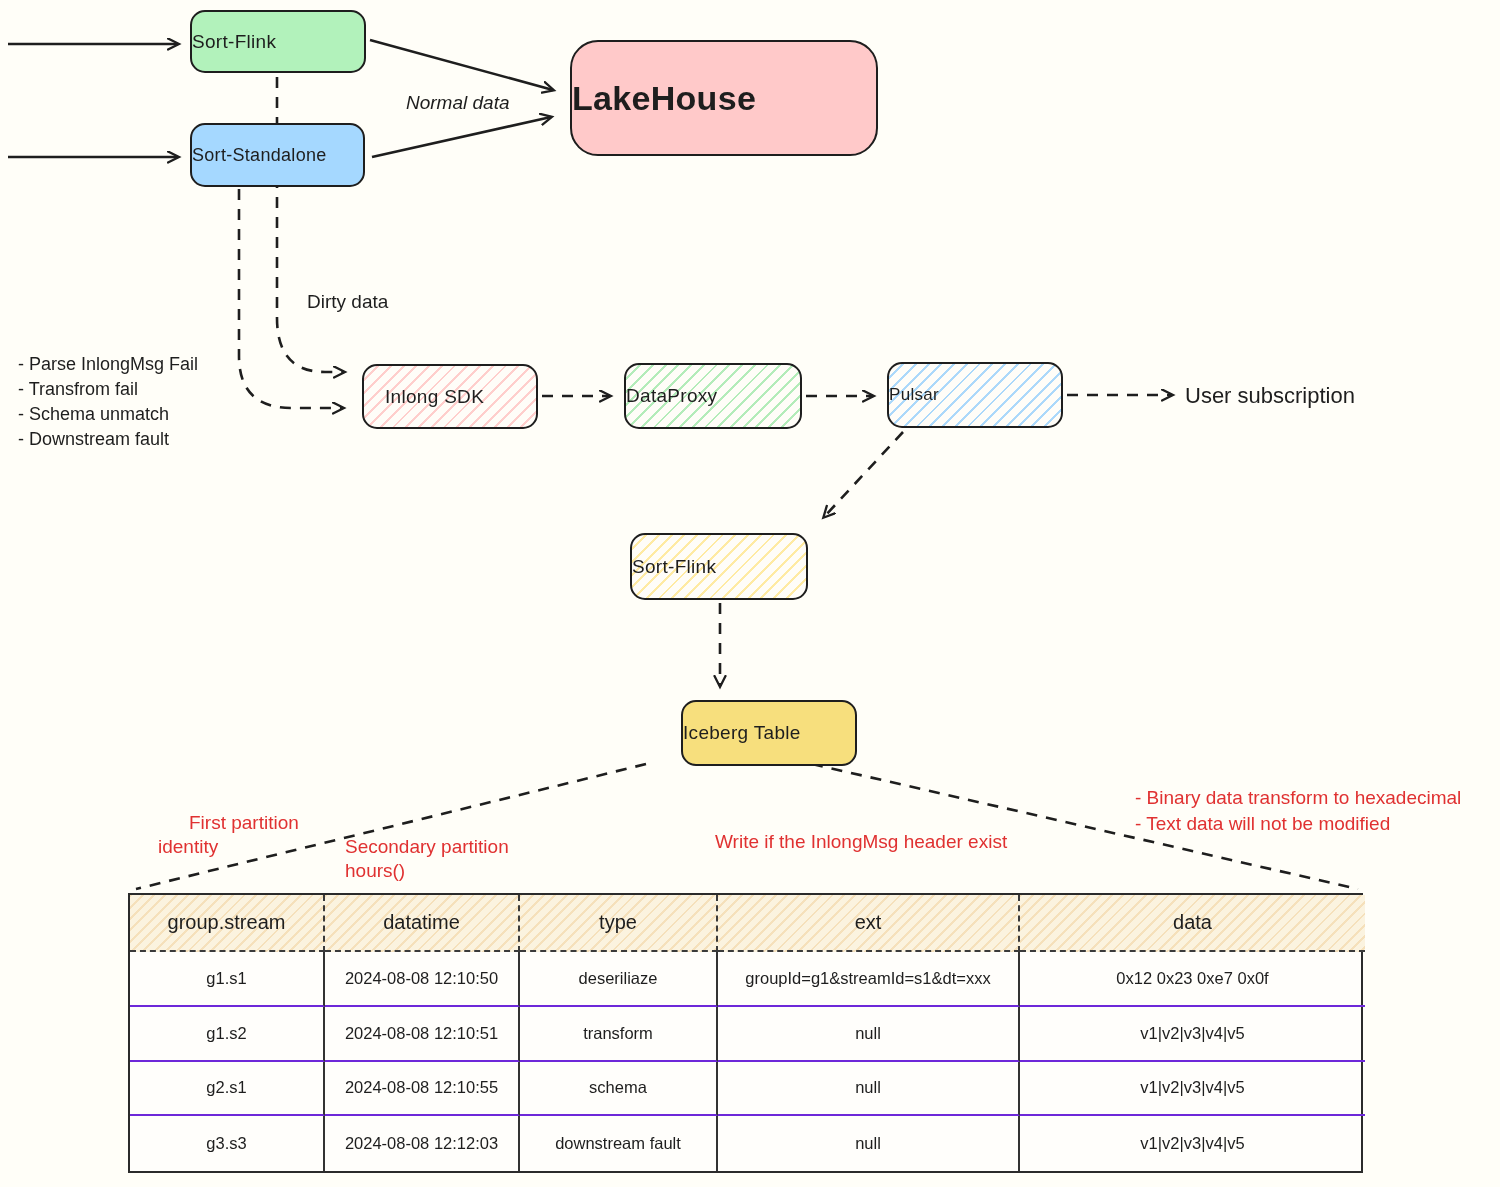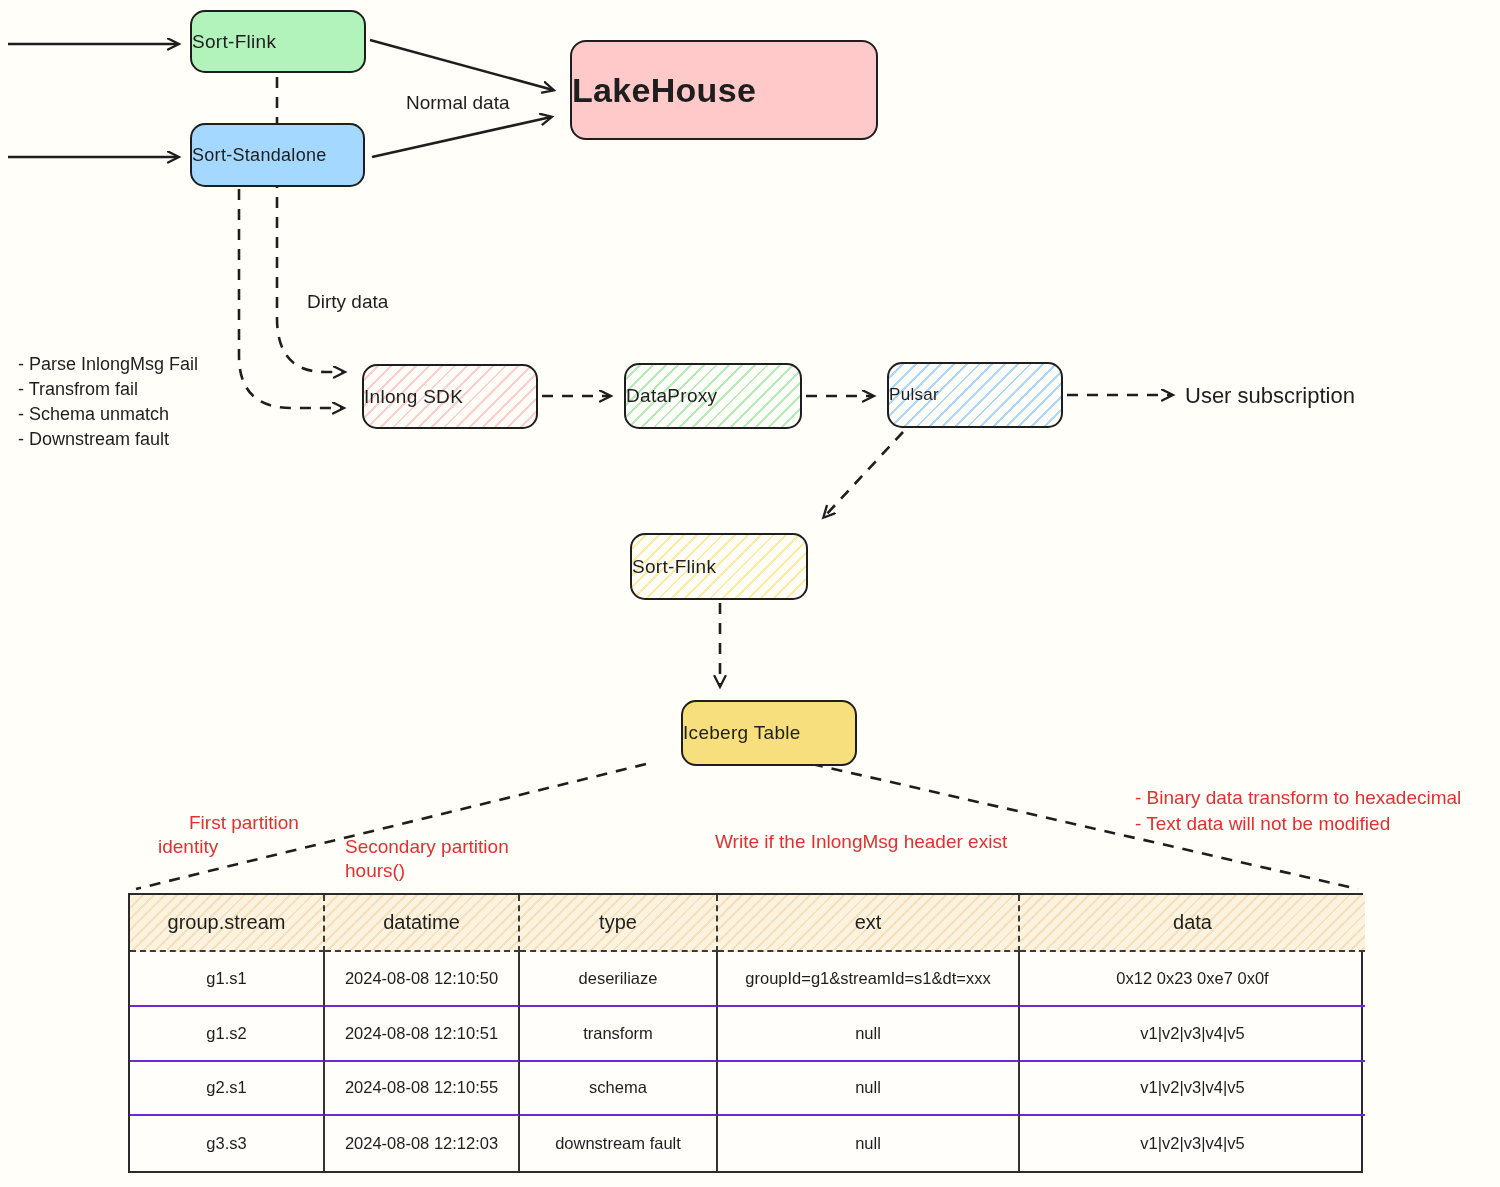--- a/index.html
+++ b/index.html
@@ -16,21 +16,21 @@
   #edges { position:absolute; left:0; top:0; z-index:0; }
   .node {
     position:absolute; z-index:2;
     border:2.5px solid #1e1e1e;
     border-radius:15px;
     display:flex; align-items:center; justify-content:flex-start;
     font-size:19px; font-weight:500; letter-spacing:.3px;
     box-sizing:border-box;
     background:#fffdf8;
   }
-  .hatch-pink   { background:repeating-linear-gradient(135deg, rgba(255,168,168,.55) 0 2px, transparent 2px 9px) #fffdf8; }
+  .hatch-pink   { background:repeating-linear-gradient(135deg, rgba(255,168,168,.55) 0 2px, transparent 2px 9px) #fffdf8;padding-left:21px; }
   .hatch-green  { background:repeating-linear-gradient(135deg, rgba(105,219,124,.50) 0 2px, transparent 2px 9px) #fffdf8; }
   .hatch-blue   { background:repeating-linear-gradient(135deg, rgba(116,192,252,.60) 0 2px, transparent 2px 9px) #fffdf8; }
   .hatch-yellow { background:repeating-linear-gradient(135deg, rgba(255,212,59,.45) 0 2px, transparent 2px 9px) #fffdf8; }
   .lbl {
     position:absolute; z-index:1;
     font-size:19px; font-weight:500; white-space:nowrap;
   }
   .red { color:#e03131; }
   .reasons { position:absolute; z-index:1; font-size:18px; font-weight:500; line-height:24px; white-space:nowrap; }
   .reasons div { margin-bottom:1px; }
@@ -92,40 +92,40 @@
     <path d="M646,764 L136,889" stroke="#1e1e1e" stroke-width="2.6" fill="none" stroke-dasharray="11 9"></path>
     <path d="M812,764 L1358,889" stroke="#1e1e1e" stroke-width="2.6" fill="none" stroke-dasharray="11 9"></path>
   </svg>
 
   <div class="node" style="left:190px; top:10px; width:176px; height:63px; background:#b2f2bb;">
     <span>Sort-Flink</span>
   </div>
   <div class="node" style="left:190px; top:123px; width:175px; height:64px; background:#a5d8ff; font-size:18px;">
     <span>Sort-Standalone</span>
   </div>
-  <div class="node" style="left:570px; top:40px; width:308px; height:100px; background:#ffc9c9; border-radius:16px; font-size:34px; font-weight:600;">
+  <div class="node" style="left:570px; top:40px; width:308px; height:116px; background:#ffc9c9; border-radius:28px; font-size:34px; font-weight:600;">
     <span>LakeHouse</span>
   </div>
   <div class="node hatch-pink" style="left:362px; top:364px; width:176px; height:65px;">
     <span>Inlong SDK</span>
   </div>
   <div class="node hatch-green" style="left:624px; top:363px; width:178px; height:66px;">
     <span>DataProxy</span>
   </div>
   <div class="node hatch-blue" style="left:887px; top:362px; width:176px; height:66px; font-size:17px;">
     <span>Pulsar</span>
   </div>
   <div class="node hatch-yellow" style="left:630px; top:533px; width:178px; height:67px;">
     <span>Sort-Flink</span>
   </div>
   <div class="node" style="left:637px; top:700px; width:176px; height:66px; background:#f7df7d;margin-left:44px;">
     <span>Iceberg Table</span>
   </div>
 
-  <div class="lbl" style="left:406px; top:92px;">Normal data</div>
+  <div class="lbl" style="left:406px; top:92px;font-style:italic;">Normal data</div>
   <div class="lbl" style="left:307px; top:291px;">Dirty data</div>
   <div class="lbl" style="left:1185px; top:383px; font-size:22px;">User subscription</div>
 
   <div class="reasons" style="left:18px; top:352px;">
     <div>- Parse InlongMsg Fail</div>
     <div>- Transfrom fail</div>
     <div>- Schema unmatch</div>
     <div>- Downstream fault</div>
   </div>
 

